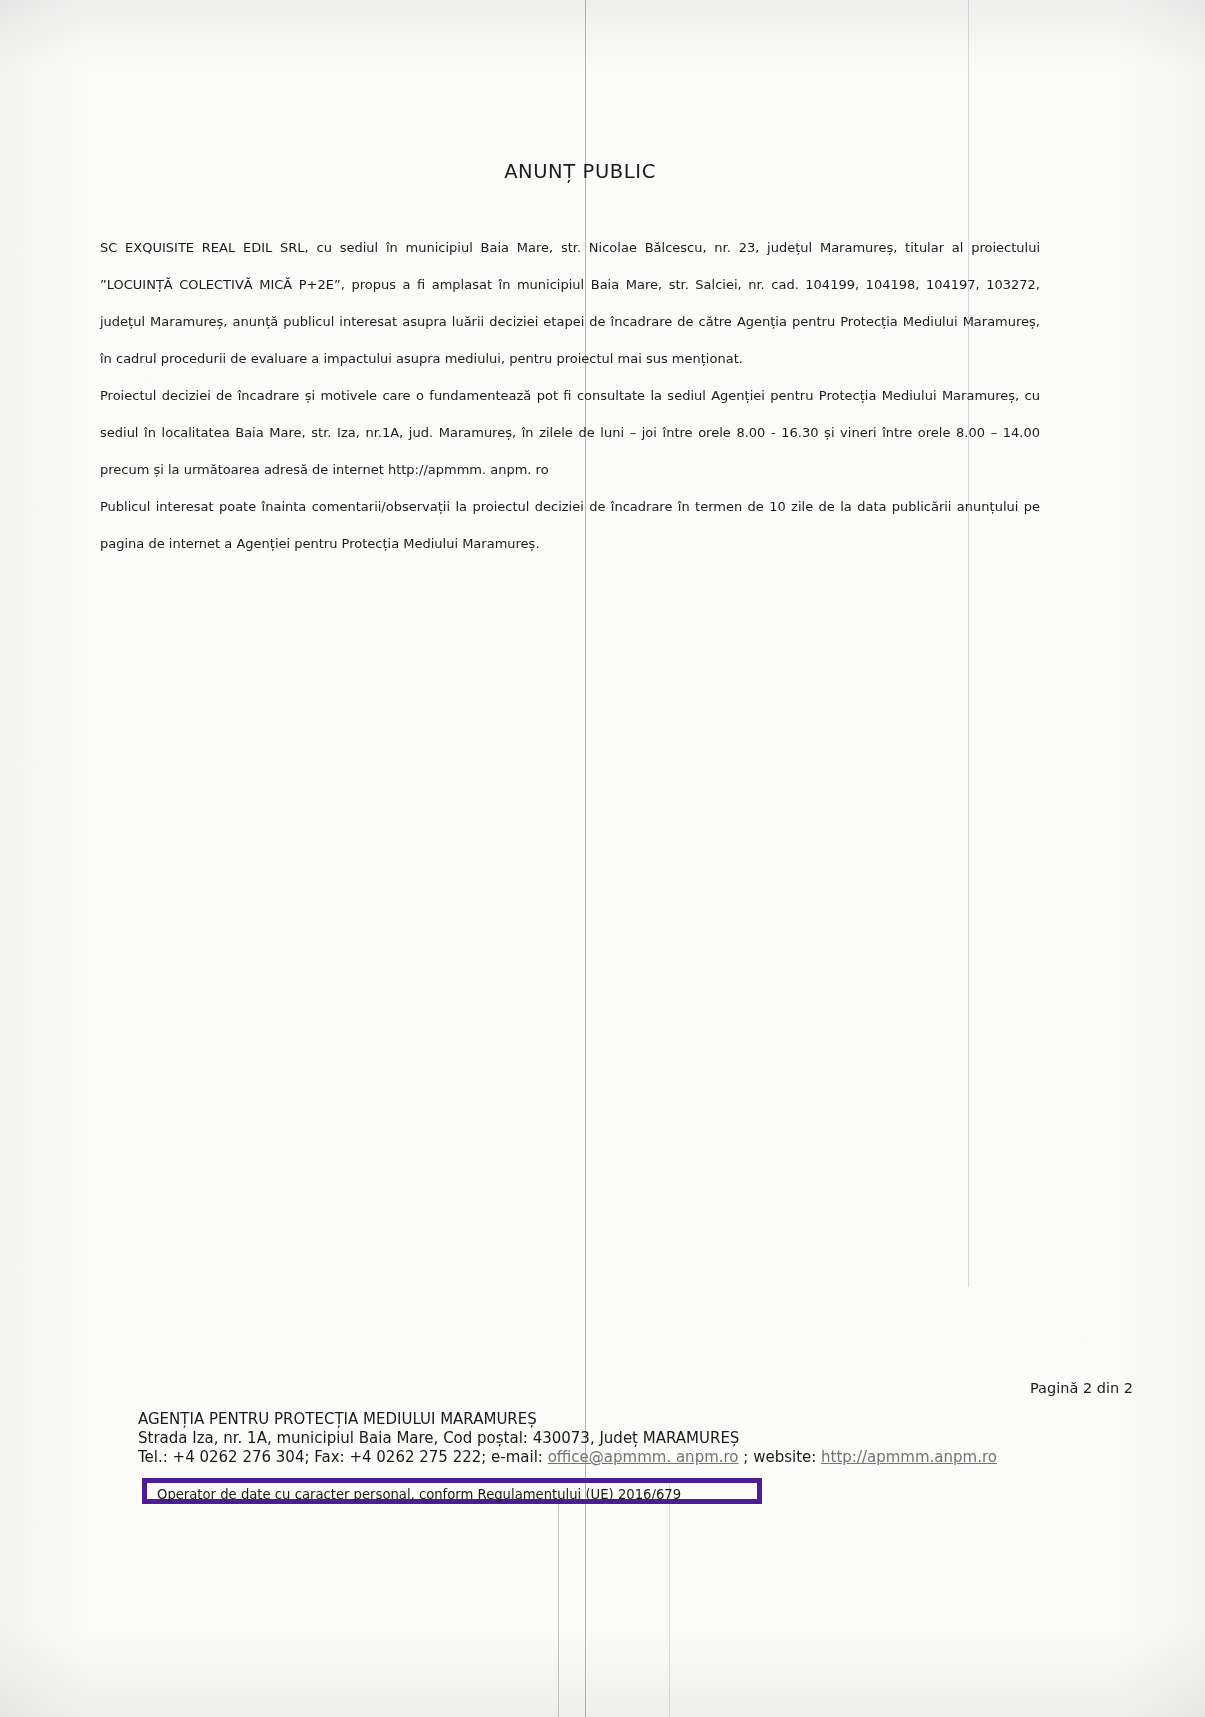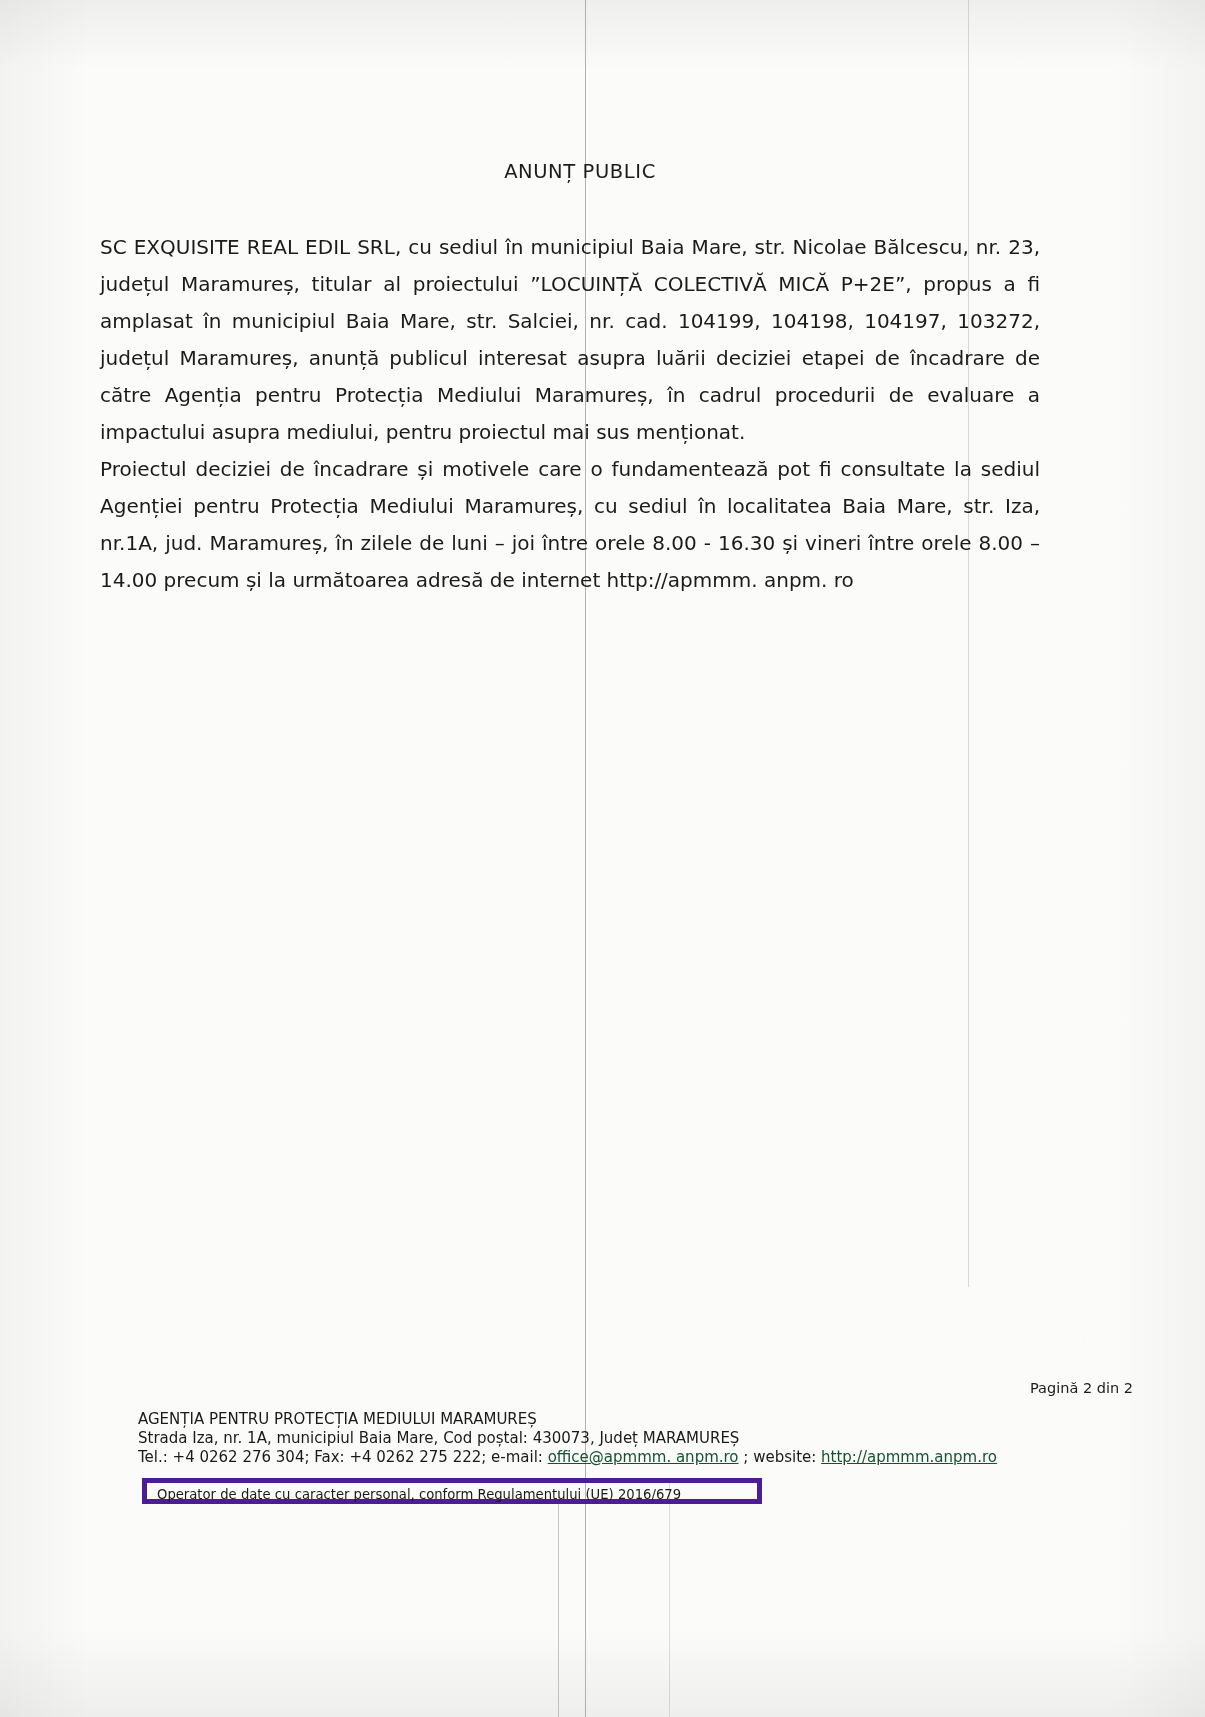--- a/index.html
+++ b/index.html
@@ -51,21 +51,21 @@
   .doc-title {
     text-align: center;
     font-size: 19.5px;
     letter-spacing: 0.6px;
     color: #1c1c1c;
     margin: 0 0 46px 0;
     padding-left: 20px;
     font-weight: normal;
   }
   .para {
-    font-size: 20px;
+    font-size: 13px;
     line-height: 37px;
     color: #1b1b1b;
     margin: 0;
     text-align: justify;
     text-justify: inter-word;
   }
   .para.p1 { margin-bottom: 0px; }
   .para.p2 { margin-bottom: 0px; }
   .para.p3 { margin-bottom: 0px; }
 
@@ -82,21 +82,21 @@
     position: absolute;
     left: 138px;
     top: 1410px;
     width: 820px;
     font-size: 15px;
     line-height: 19px;
     color: #1a1a1a;
   }
   .footer .line { white-space: nowrap; }
   .footer a.link {
-    color: #14532d;
+    color: #737373;
     text-decoration: underline;
   }
   .footer-box {
     position: absolute;
     left: 142px;
     top: 1478px;
     width: 620px;
     height: 26px;
     border: 5px solid #4c1d95;
     box-sizing: border-box;
@@ -131,20 +131,21 @@
   <div class="fold-line a"></div>
   <div class="fold-line b"></div>
   <div class="fold-line c"></div>
   <div class="fold-line d"></div>
 
   <div class="content">
     <h1 class="doc-title">ANUNȚ PUBLIC</h1>
 
     <p class="para p1">SC EXQUISITE REAL EDIL SRL, cu sediul în municipiul Baia Mare, str. Nicolae Bălcescu, nr. 23, județul Maramureș, titular al proiectului ”LOCUINȚĂ COLECTIVĂ MICĂ P+2E”, propus a fi amplasat  în municipiul Baia Mare, str. Salciei, nr. cad. 104199, 104198, 104197, 103272, județul Maramureș, anunță publicul interesat asupra luării deciziei etapei de încadrare de către Agenția pentru Protecția Mediului Maramureș, în cadrul procedurii de evaluare a impactului asupra mediului, pentru proiectul mai sus menționat.</p>
     <p class="para p2">Proiectul deciziei de încadrare și motivele care o fundamentează pot fi consultate la sediul Agenției pentru Protecția Mediului Maramureș, cu sediul în localitatea Baia Mare, str. Iza, nr.1A, jud. Maramureș, în zilele de luni – joi între orele 8.00 - 16.30 și vineri între orele 8.00 – 14.00 precum și la următoarea adresă de internet  http://apmmm. anpm. ro</p>
+    <p class="para p3">Publicul interesat poate înainta comentarii/observații la proiectul deciziei de încadrare în termen de 10 zile de la data publicării anunțului pe pagina de internet a Agenției pentru Protecția Mediului Maramureș.</p>
   </div>
 
   <div class="page-number">Pagină 2 din 2</div>
 
   <div class="footer">
     <div class="line">AGENȚIA PENTRU PROTECȚIA MEDIULUI MARAMUREȘ</div>
     <div class="line">Strada Iza, nr. 1A, municipiul Baia Mare, Cod poștal: 430073, Județ MARAMUREȘ</div>
     <div class="line">
       <span>Tel.: +4 0262 276 304;  Fax: +4 0262 275 222; e-mail: </span><a class="link" href="#">office@apmmm. anpm.ro</a><span> ; website: </span><a class="link" href="#">http://apmmm.anpm.ro</a>
     </div>

